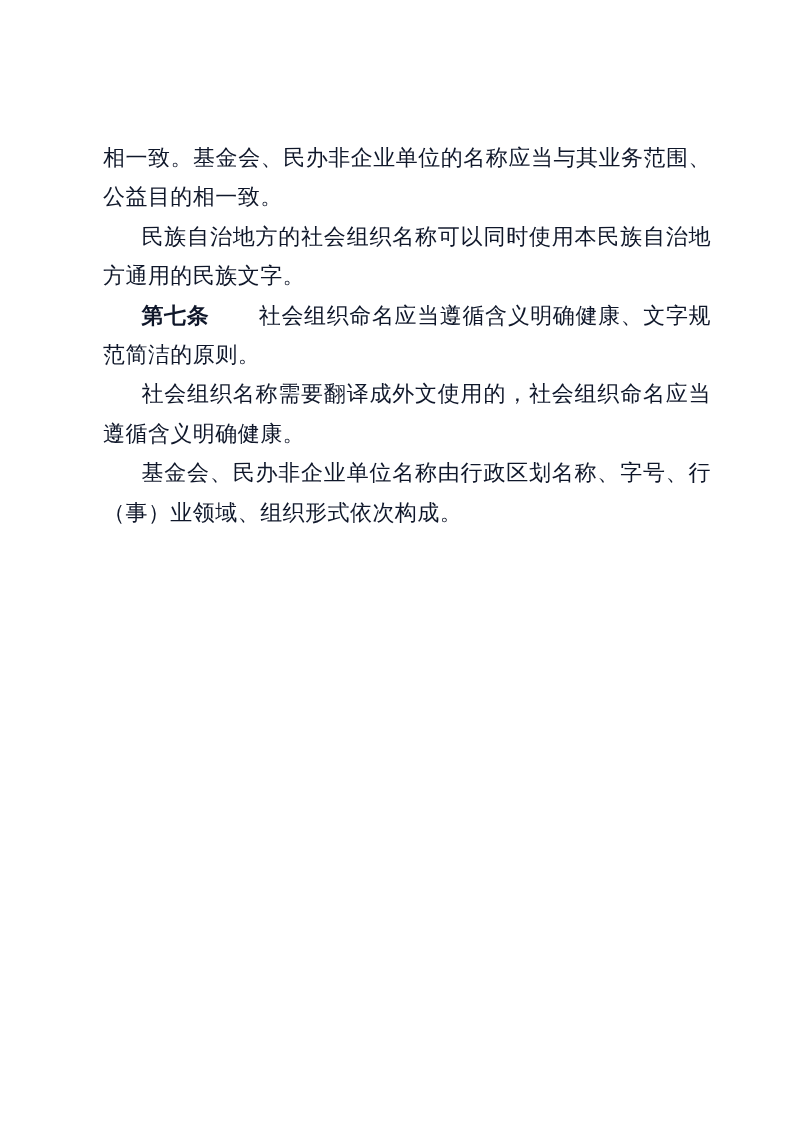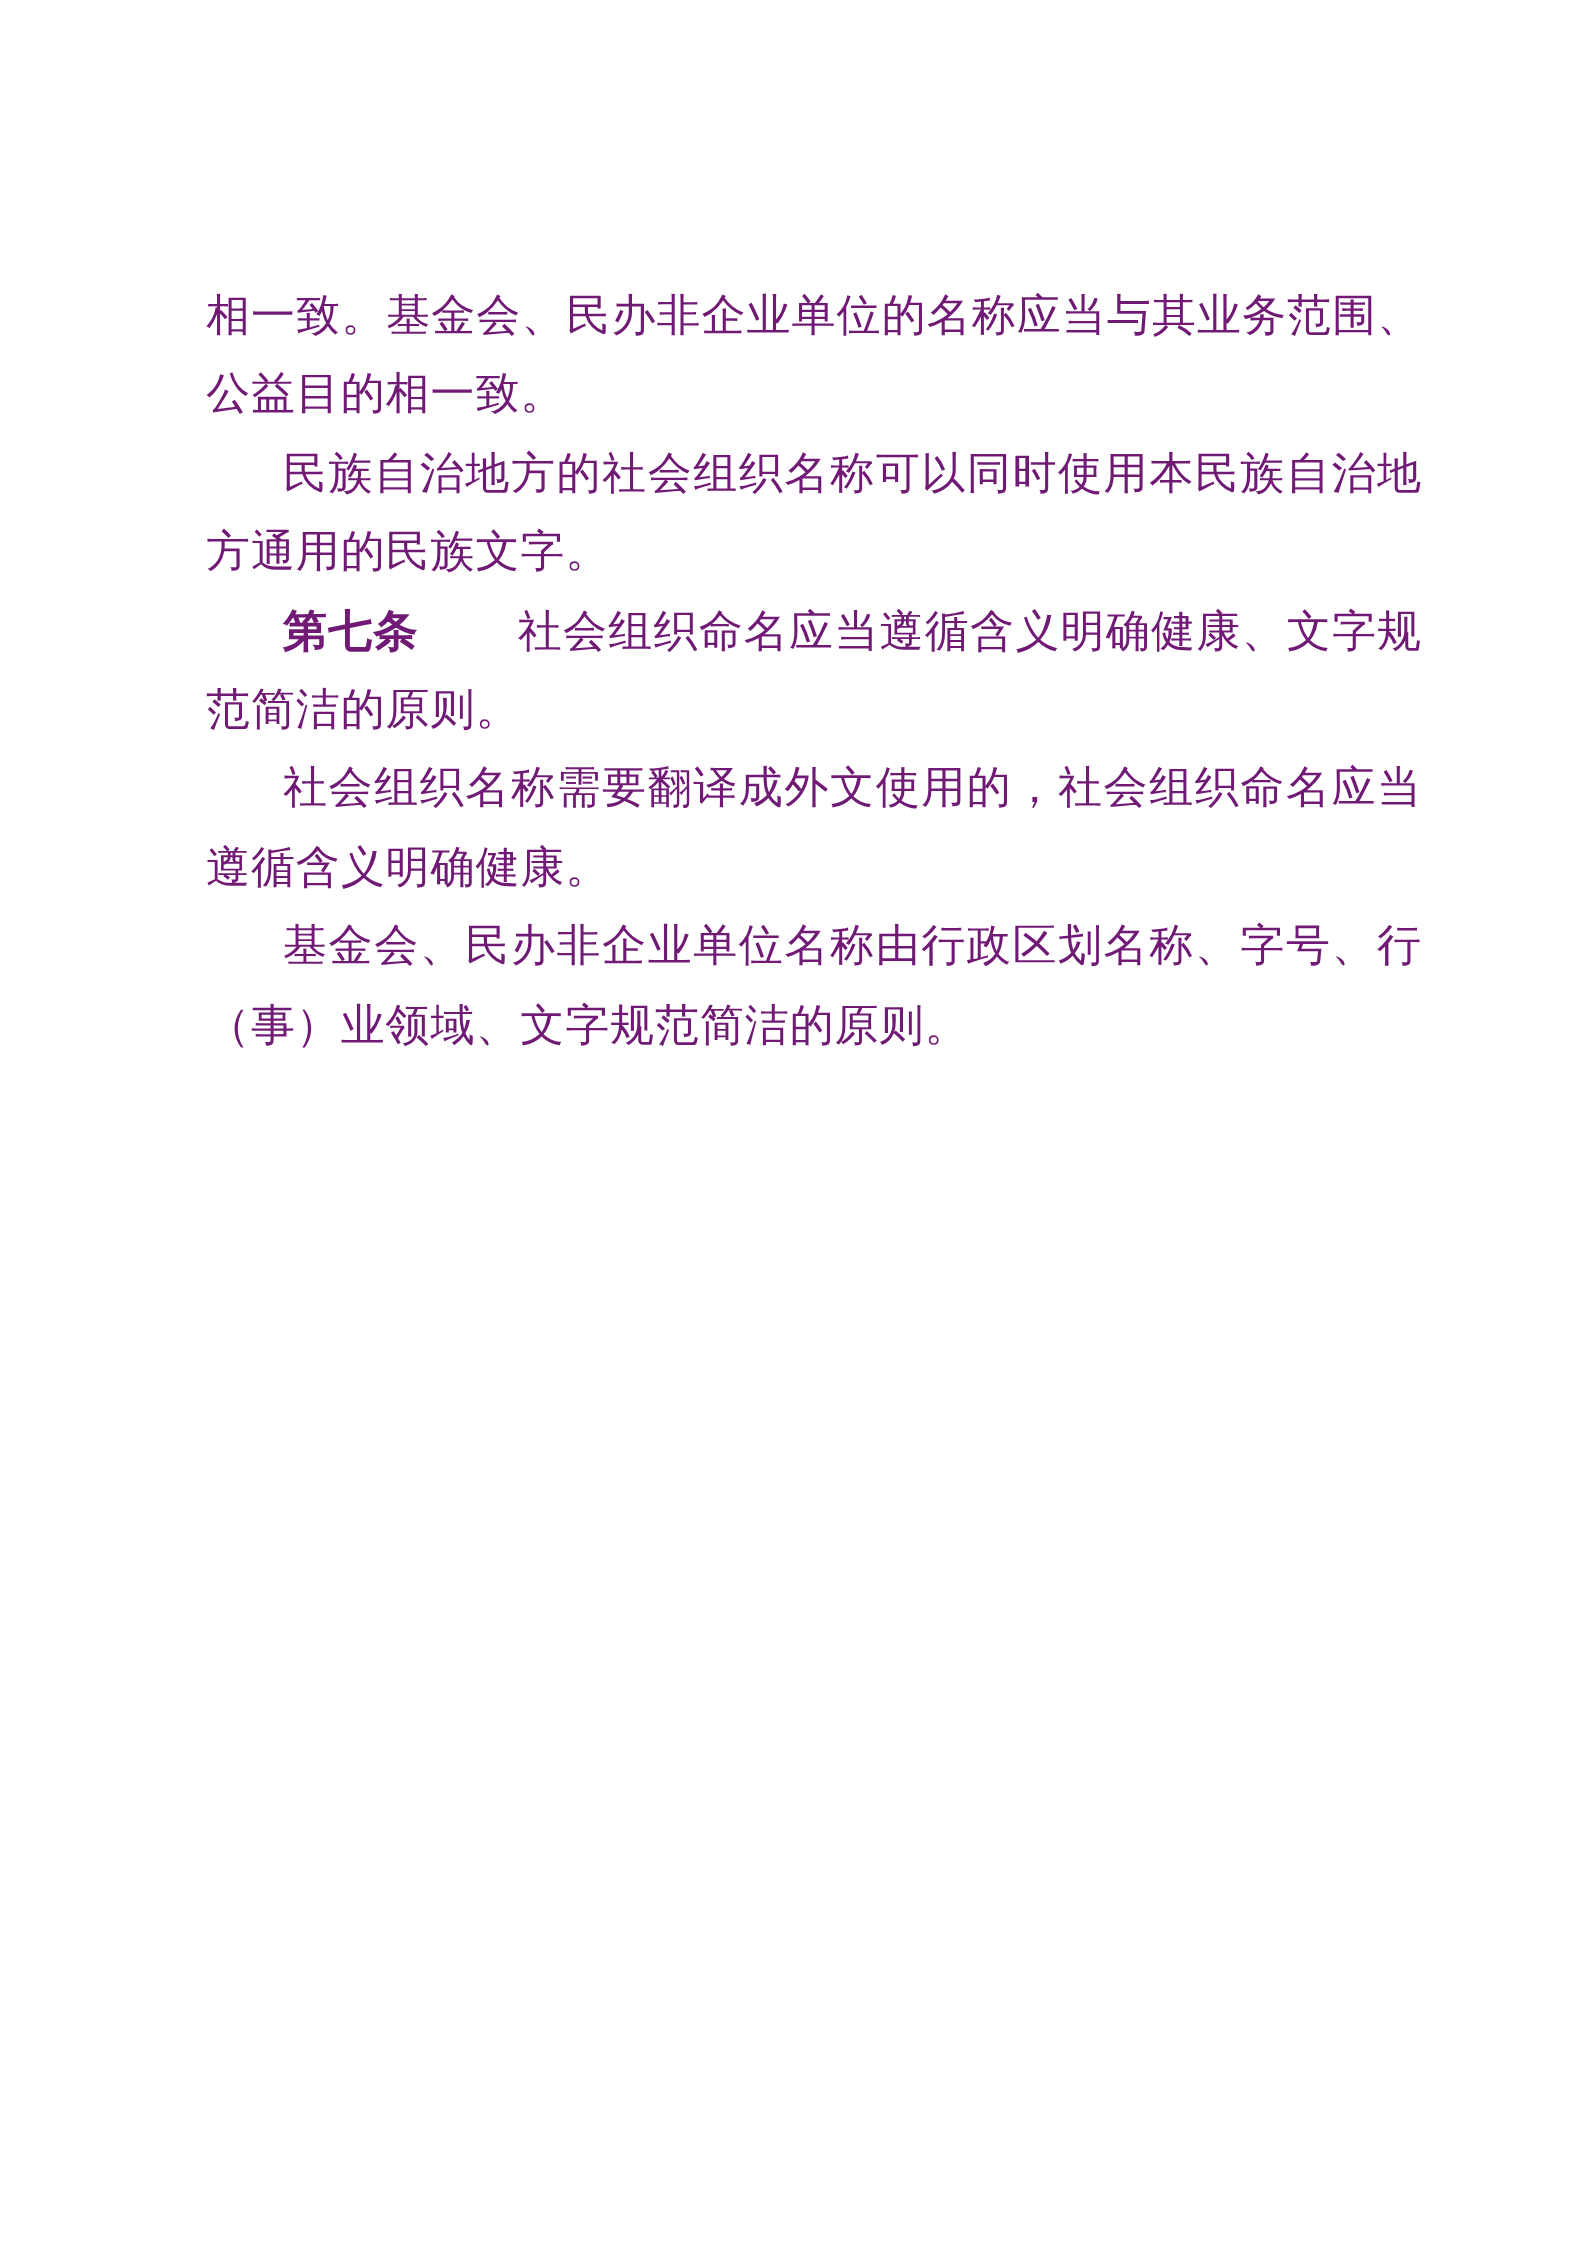--- a/index.html
+++ b/index.html
@@ -21,21 +21,21 @@
   }
   .text-block {
     position: absolute;
     left: 103px;
     top: 138px;
     width: 608px;
     font-family: "Liberation Serif", "DejaVu Serif", serif;
     font-size: 22px;
     line-height: 39.4px;
     letter-spacing: 0.45px;
-    color: #701a75;
+    color: #0f172a;
     text-align: justify;
     text-justify: inter-ideograph;
   }
   .para {
     margin: 0;
     padding: 0;
     text-indent: 1.75em;
   }
   .para.no-indent {
     text-indent: 0;
@@ -53,18 +53,18 @@
 
     <p class="para no-indent"><span>相一致。基金会、民办非企业单位的名称应当与其业务范围、公益目的相一致。</span></p>
 
     <p class="para"><span>民族自治地方的社会组织名称可以同时使用本民族自治地方通用的民族文字。</span></p>
 
     <p class="para"><b class="article-heading">第七条</b><span>社会组织命名应当遵循含义明确健康、文字规范简洁的原则。</span></p>
 
     <p class="para"><span>社会组织名称需要翻译成外文使用的，社会组织命名应当遵循含义明确健康。</span></p>
 
 
-    <p class="para"><span>基金会、民办非企业单位名称由行政区划名称、字号、行（事）业领域、文字规范简洁的原则。</span></p>
+    <p class="para"><span>基金会、民办非企业单位名称由行政区划名称、字号、行（事）业领域、组织形式依次构成。</span></p>
 
 
 
   </div>
 </div>
 
 </body></html>

